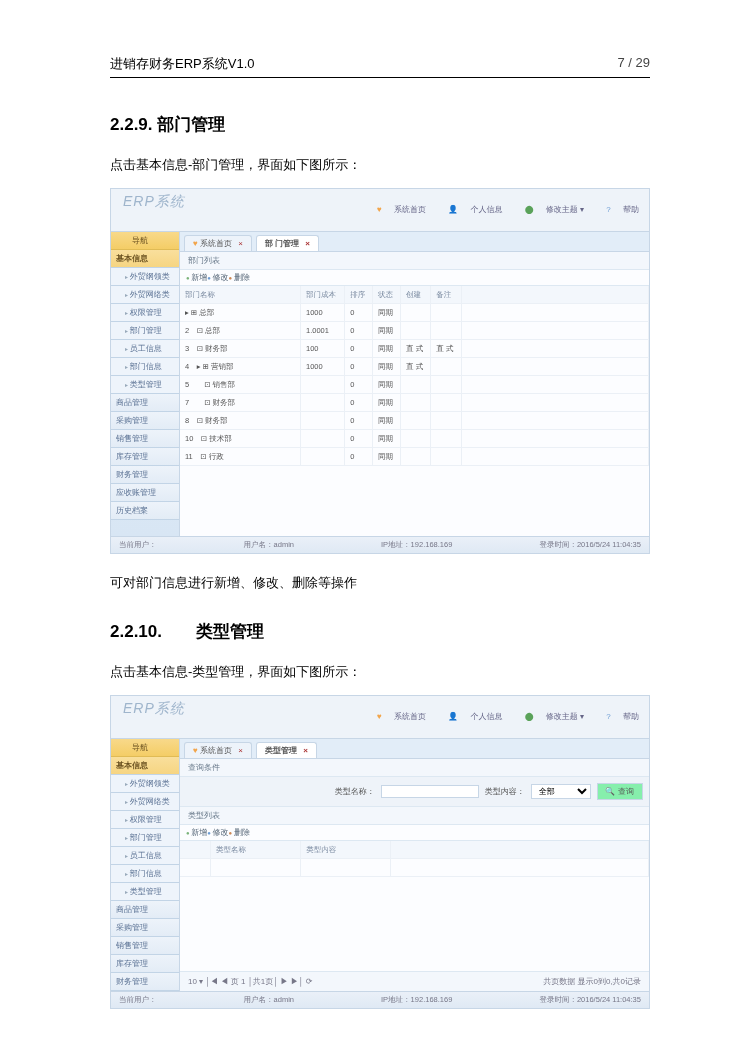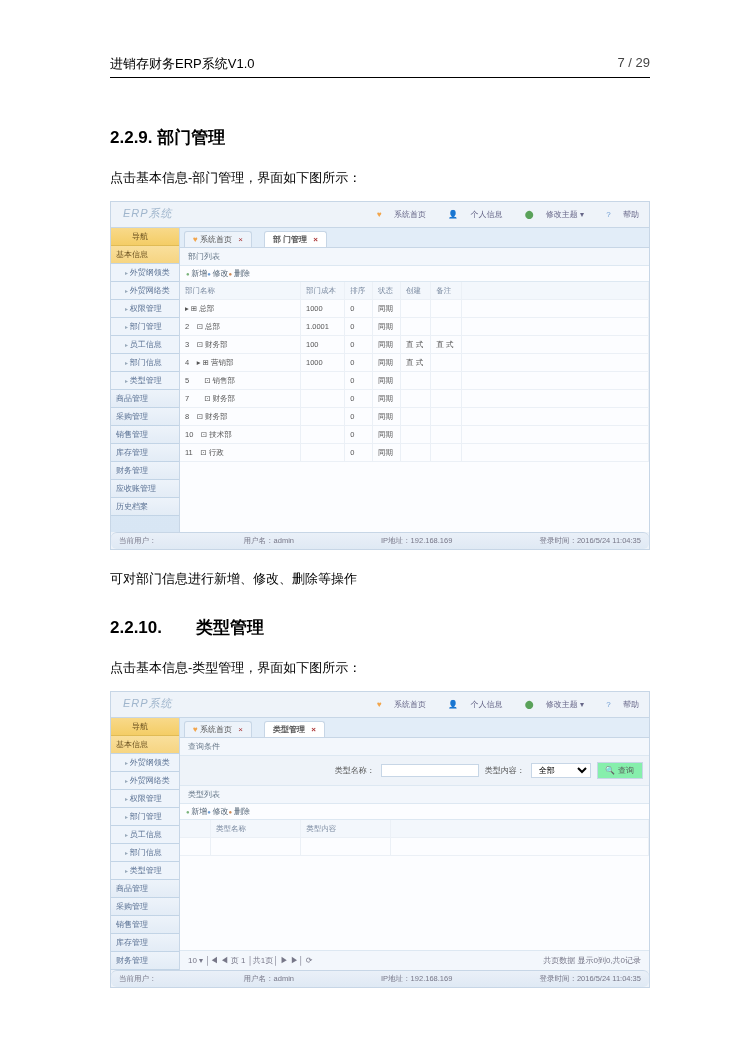--- a/index.html
+++ b/index.html
@@ -8,21 +8,21 @@
     background: #fff;
     font-family: "Microsoft YaHei", "SimSun", Arial, sans-serif;
     width: 750px;
   }
   .page {
     padding: 55px 100px 40px 110px;
   }
   .page-header {
     border-bottom: 1px solid #000;
     padding-bottom: 4px;
-    margin-bottom: 48px;
+    margin-bottom: 35px;
     font-size: 13px;
     display: flex;
     justify-content: space-between;
   }
   .page-header .right { color: #444; }
   h2.section-title {
     font-size: 17px;
     font-weight: bold;
     margin: 28px 0 20px 0;
   }
@@ -35,22 +35,22 @@
   .shot {
     border: 1px solid #c7d6e6;
     background: #eef3f9;
     font-size: 8px;
     color: #555;
     margin-bottom: 18px;
   }
   .shot-logo {
     color: #9fb5cc;
     font-style: italic;
-    font-size: 11px;
-    padding: 4px 8px 6px 12px;
+    font-size: 14px;
+    padding: 4px 8px 20px 12px;
     letter-spacing: 1px;
   }
   .shot-topbar {
     text-align: right;
     padding: 3px 10px 4px 0;
     color: #668;
   }
   .shot-topbar span { margin-left: 10px; }
   .shot-topbar .ico { color: #f2a54b; }
   .shot-topbar .ico2 { color: #6b9bd3; }
@@ -75,20 +75,21 @@
   }
   .nav-item, .nav-active {
     padding: 3px 5px;
     border-bottom: 1px solid #c2d4e6;
     background: linear-gradient(#edf3fa, #e3ecf6);
     color: #5b7294;
   }
   .nav-active {
     background: linear-gradient(#f9df9c, #f6d582);
     color: #6a5120;
+    font-weight: bold;
   }
   .nav-sub { padding-left: 14px; background: #eef4fb; }
   .nav-sub:before { content: "▸ "; color: #9ab; font-size: 6px; }
 
   .content {
     flex: 1;
     background: #fcfdff;
     display: flex;
     flex-direction: column;
   }
@@ -96,21 +97,21 @@
     background: #e2edf8;
     border-bottom: 1px solid #c7d6e6;
     padding: 0 0 0 4px;
     display: flex;
   }
   .tab {
     background: #edf3fa;
     border: 1px solid #c7d6e6;
     border-bottom: none;
     padding: 2px 8px;
-    margin-right: 12px;
+    margin-right: 4px;
     margin-top: 3px;
     border-radius: 3px 3px 0 0;
   }
   .tab.active {
     background: #fff;
     font-weight: bold;
   }
   .tab .close { color: #a33; margin-left: 4px; cursor: pointer; }
 
   .panel-title {
@@ -169,21 +170,20 @@
   .query-row .btn2 { background: #86efac; padding: 2px 8px; }
 
   .shot-status {
     border-top: 1px solid #c7d6e6;
     background: linear-gradient(#eaf0f8, #dfe9f4);
     display: flex;
     justify-content: space-between;
     padding: 3px 8px;
     color: #778;
     font-size: 7.5px;
-    border-radius: 6px;
   }
   .pager {
     padding: 4px 8px;
     border-top: 1px solid #dde8f2;
     background: #f3f7fc;
     display: flex;
     justify-content: space-between;
     color: #778;
   }
   .content-fill { flex: 1; min-height: 70px; }

